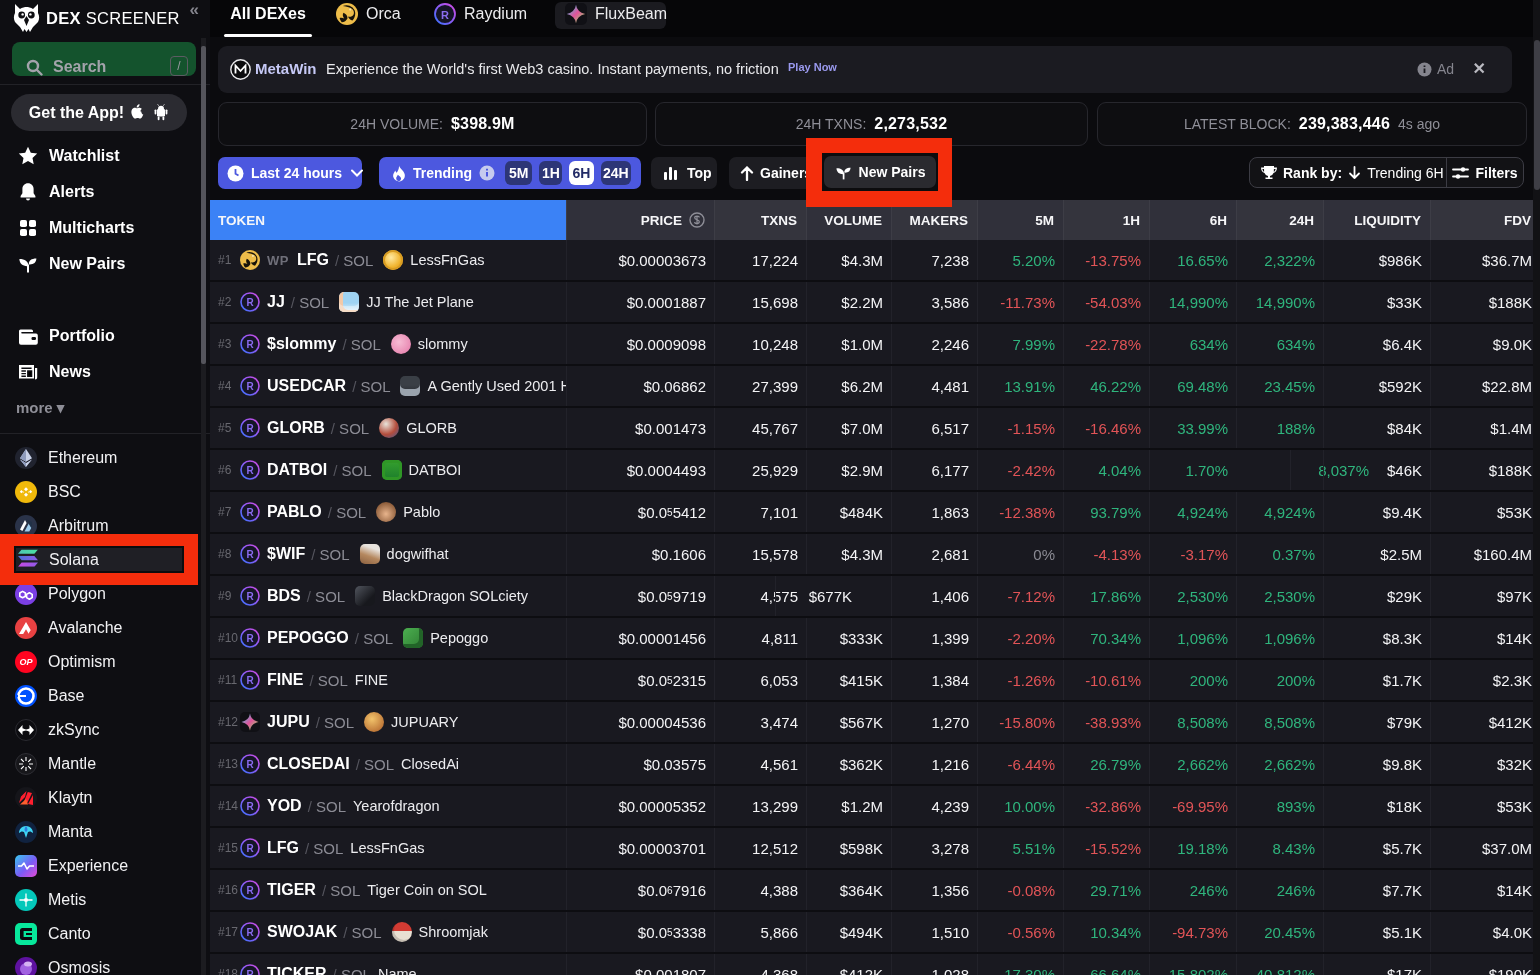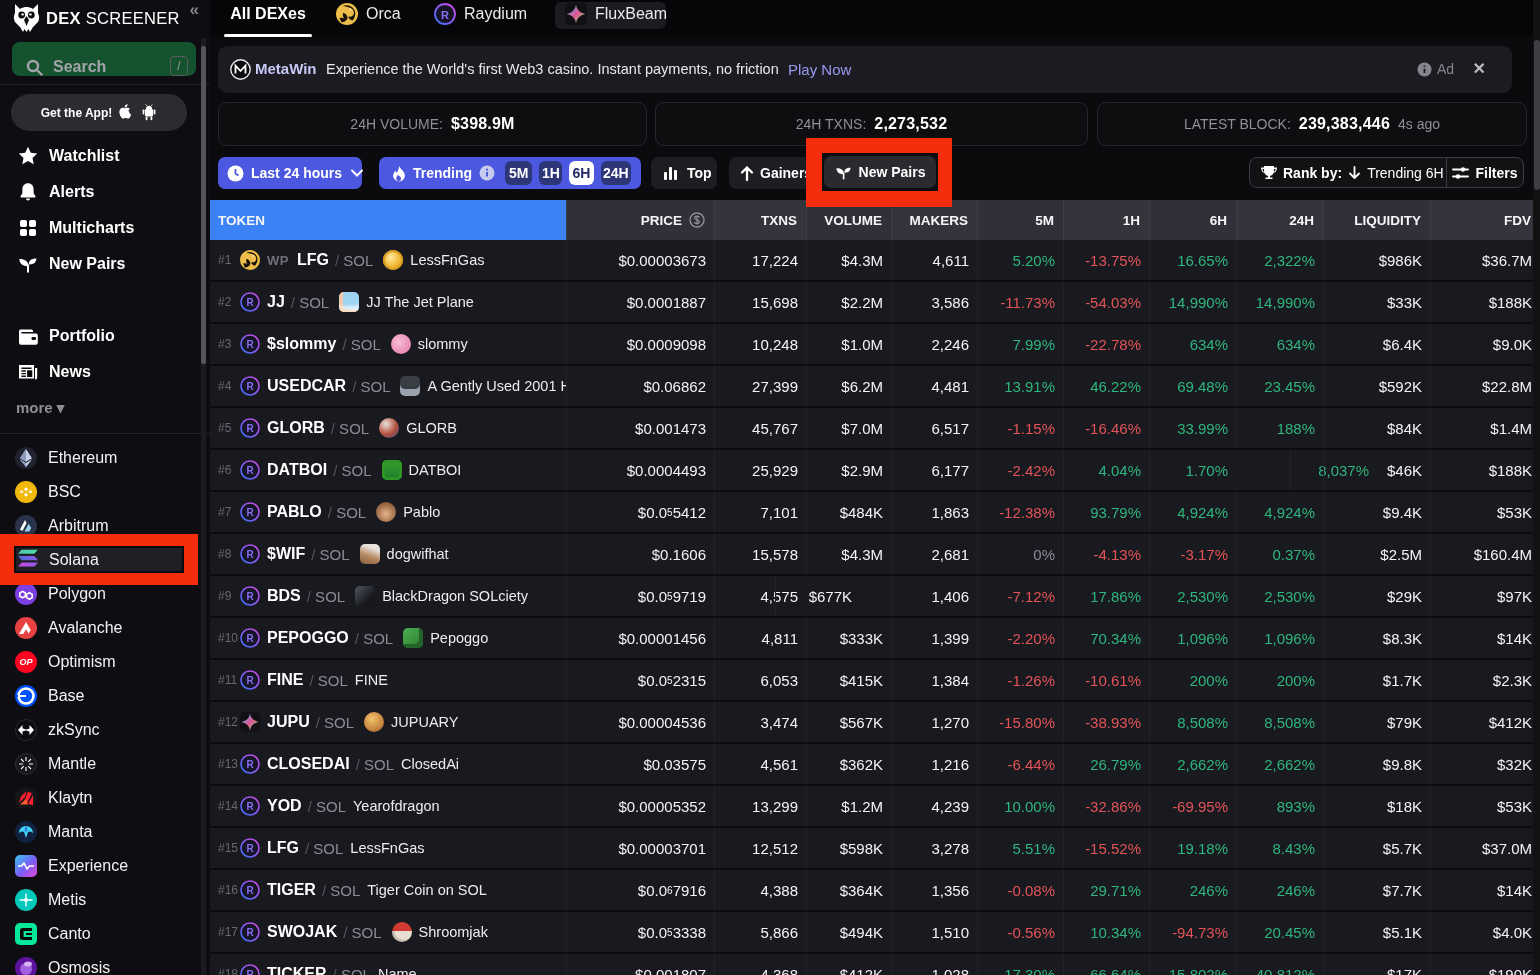--- a/index.html
+++ b/index.html
@@ -12,21 +12,21 @@
 #side .logo-txt b{font-weight:700}
 #side .logo-txt span{font-weight:400;color:#fff}
 .collapse{position:absolute;right:11px;top:0px;color:#85858e;font-size:17px;font-weight:700}
 .search{position:absolute;left:12px;top:42px;width:184px;height:34px;background:#14532d;border-radius:8px;
  display:flex;align-items:flex-end;padding:12px 8px 0 14px;color:#a3a3ab}
 .search .stxt{font-size:16px;font-weight:600;margin-left:10px;flex:1}
 .skey{width:18px;height:20px;border:1px solid #5c5c63;border-radius:4px;font-size:12px;color:#9b9ba3;
  display:flex;align-items:center;justify-content:center}
 .sdiv{position:absolute;left:0;width:210px;height:1px;background:#222227}
 .apppill{position:absolute;left:11px;top:94px;width:176px;height:37px;background:#2b2b31;border-radius:19px;
- display:flex;align-items:center;justify-content:center;gap:7px;font-size:12px;font-weight:700}
+ display:flex;align-items:center;justify-content:center;gap:7px;font-size:16px;font-weight:700}
 .mitem{position:absolute;left:0;width:200px;height:36px;display:flex;align-items:center}
 .mitem .mi{width:20px;margin-left:18px;display:flex;justify-content:center}
 .mitem .ml{margin-left:11px;font-size:16px;font-weight:600;color:#fff}
 .more{position:absolute;left:16px;color:#8e8e97;font-size:15px;font-weight:600}
 .chain{position:absolute;left:0;width:200px;height:34px;display:flex;align-items:center}
 .chain .ci{width:22px;height:22px;margin-left:15px;border-radius:50%;position:relative;overflow:hidden;
  display:flex;align-items:center;justify-content:center;flex:none}
 .chain .cl{margin-left:11px;font-size:16px;font-weight:400;color:#f2f2f4}
 #sscroll{position:absolute;left:201px;top:38px;width:5px;height:937px;background:#1c1c20;z-index:4}
 #sthumb{position:absolute;left:201px;top:46px;width:5px;height:318px;background:#55555c;border-radius:2px;z-index:5}
@@ -36,21 +36,21 @@
 .tab{position:absolute;top:0;height:28px;display:flex;align-items:center;font-size:16px;color:#ececee}
 .tab .ticon{margin-right:8px;display:flex}
 #tab-all{left:14px;width:88px;justify-content:center;font-weight:700;color:#fff}
 .underline{position:absolute;left:14px;top:34px;width:88px;height:3px;background:#fff;border-radius:2px}
 .fluxpill{position:absolute;left:345px;top:2px;width:111px;height:27px;background:#1b1b20;border-radius:6px}
 
 #banner{position:absolute;left:8px;top:46px;width:1294px;height:47px;background:#1b1b21;border-radius:9px}
 #banner .mwlogo{position:absolute;left:12px;top:13px}
 #banner .mwname{position:absolute;left:37px;top:14px;font-size:15px;font-weight:700;color:#c6c9f6}
 #banner .mwdesc{position:absolute;left:108px;top:15px;font-size:14.5px;color:#e9e9ec;white-space:nowrap}
-#banner .mwplay{position:absolute;left:570px;top:15px;font-size:15px;font-weight:400;color:#9a99ee}
+#banner .mwplay{position:absolute;left:570px;top:15px;font-size:11px;font-weight:700;color:#9a99ee}
 #banner .adtag{position:absolute;right:58px;top:15px;font-size:14px;color:#85858e;display:flex;align-items:center;gap:5px}
 #banner .bx{position:absolute;right:26px;top:13px;font-size:16px;color:#b9b9c0;font-weight:700}
 
 .scard{position:absolute;top:102px;height:44px;background:#0e0e11;border:1px solid #27272d;border-radius:9px;
  display:flex;align-items:center;justify-content:center;font-size:14px;color:#8f8f98}
 .scard b{color:#fff;font-size:16px;margin-left:8px;letter-spacing:.2px}
 .scard .ago{margin-left:8px;color:#8f8f98;font-size:14px}
 
 .fbtn{position:absolute;top:157px;height:32px;border-radius:7px;display:flex;align-items:center;
  font-size:14px;font-weight:700;color:#fff;white-space:nowrap}
@@ -490,21 +490,21 @@
             </svg></span>
           <span class="wp">WP</span>
           <span class="sym">LFG</span>
           <span class="sol"><span class="sl">/</span> SOL</span>
           <span class="timg" style="background:radial-gradient(circle at 40% 38%,#ffe9a0,#f0b42e 55%,#c78d1b);box-shadow:inset 0 0 0 2px #d89c22;border-radius:50%"></span>
           <span class="tname">LessFnGas</span>
         </div>
         <div class="cell" style="left:356px;width:148px">$0.00003673</div>
         <div class="cell" style="left:504px;width:92px">17,224</div>
         <div class="cell" style="left:596px;width:85px">$4.3M</div>
-        <div class="cell" style="left:681px;width:86px">4,611</div>
+        <div class="cell" style="left:681px;width:86px">7,238</div>
         <div class="cell up" style="left:767px;width:86px">5.20%</div>
         <div class="cell dn" style="left:853px;width:86px">-13.75%</div>
         <div class="cell up" style="left:939px;width:87px">16.65%</div>
         <div class="cell up" style="left:1026px;width:87px">2,322%</div>
         <div class="cell" style="left:1113px;width:107px">$986K</div>
         <div class="cell" style="left:1220px;width:110px">$36.7M</div>
       </div>
       <div class="row" style="top:82px">
         <div class="cell first" style="left:0;width:356px;overflow:hidden">
           <span class="rank">#2</span>

